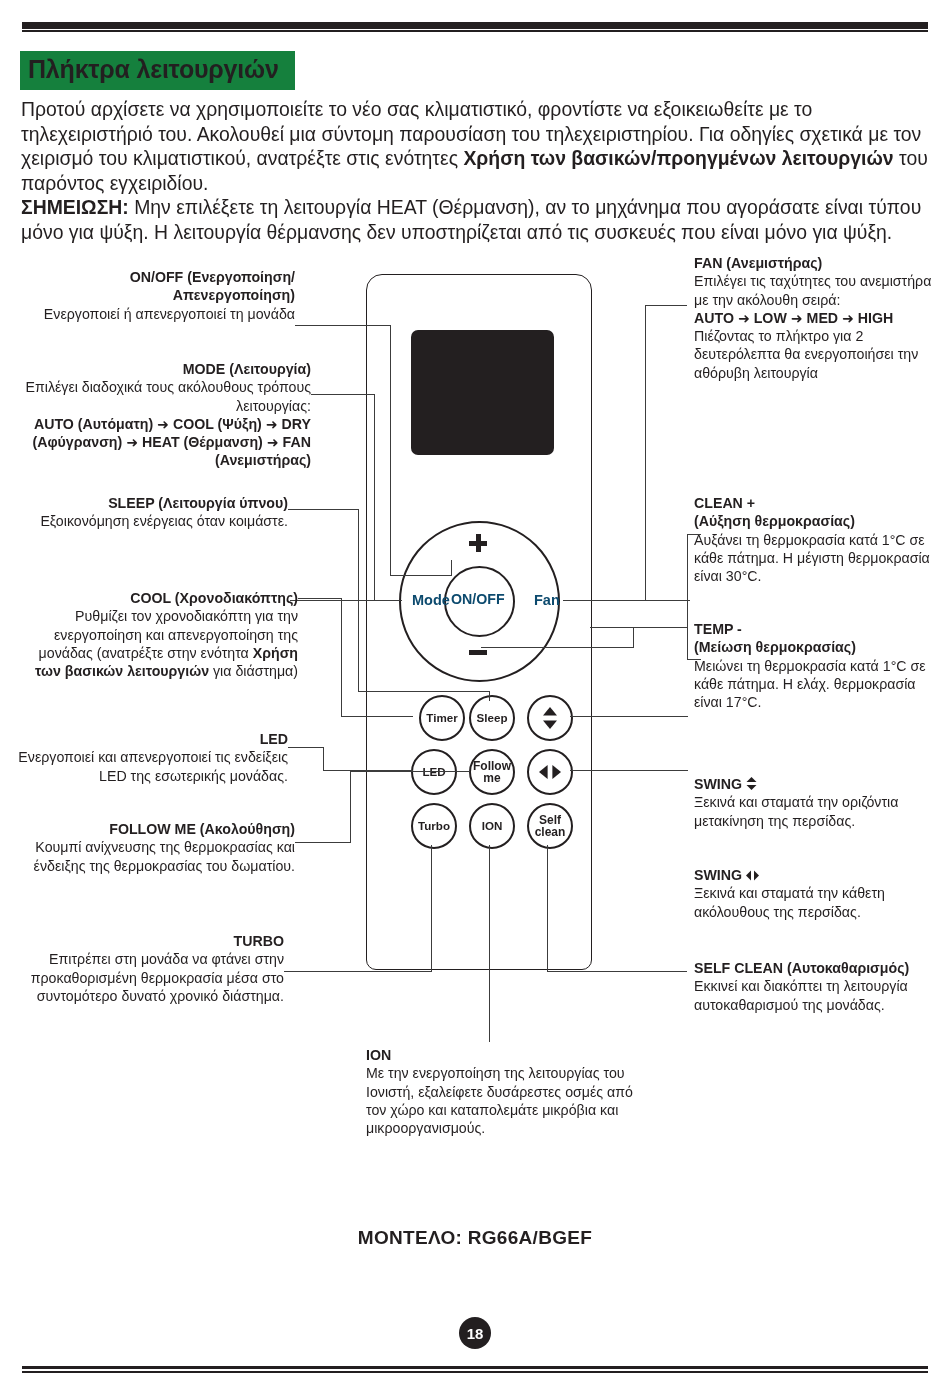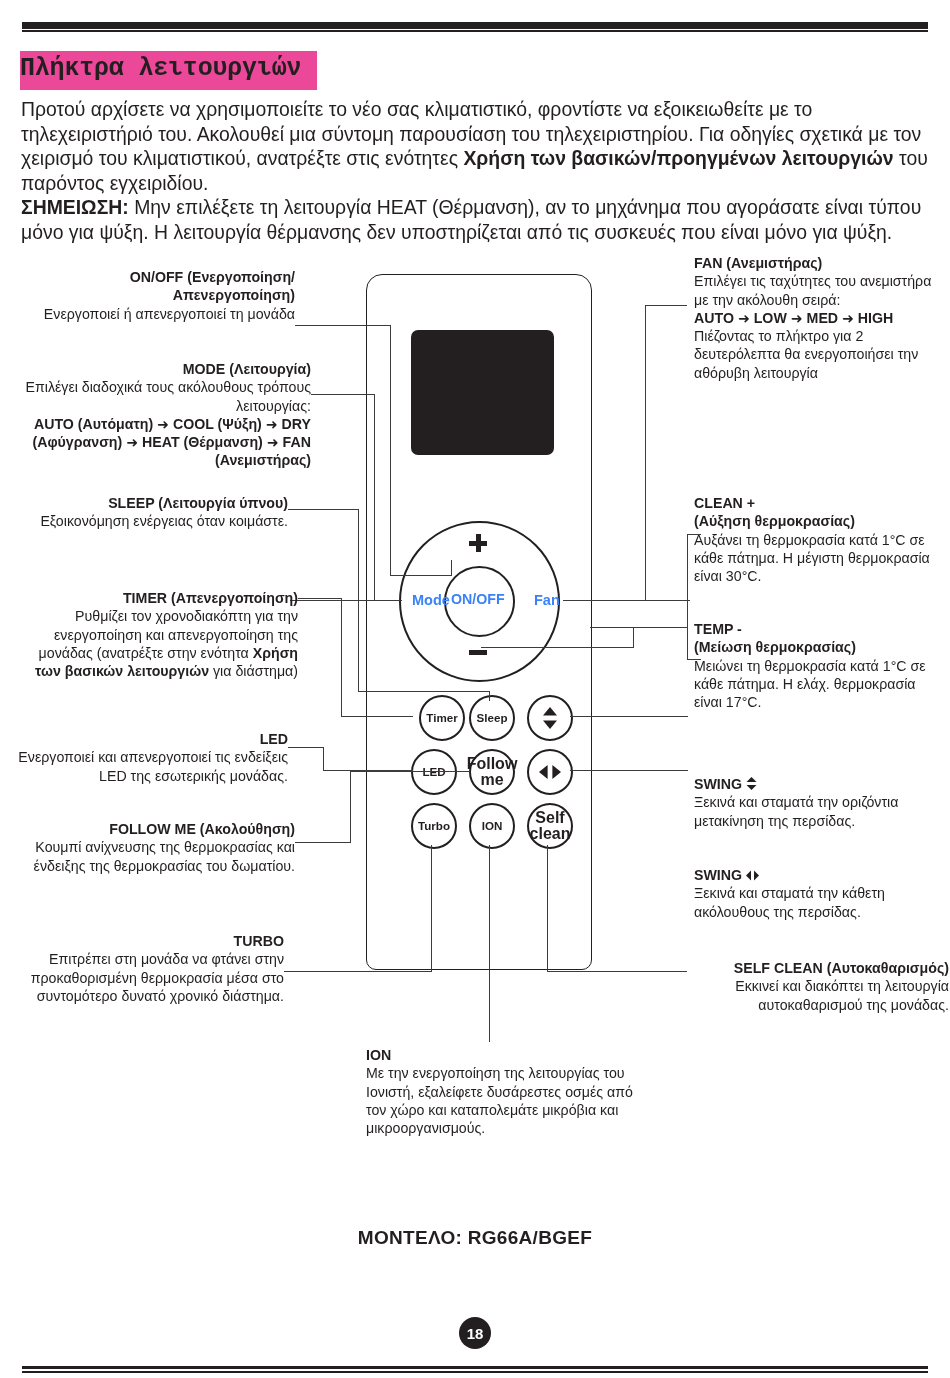--- a/index.html
+++ b/index.html
@@ -9,21 +9,21 @@
     font-family:"Liberation Sans","DejaVu Sans",sans-serif;color:#231f20;
     overflow:hidden;
   }
   .page{position:absolute;inset:0;}
 
   
   .top-rule{position:absolute;left:22px;top:22px;width:906px;height:7px;background:#231f20;}
   .top-rule-thin{position:absolute;left:22px;top:30px;width:906px;height:2px;background:#231f20;}
 
   
-  .title-wrap{position:absolute;left:20px;top:51px;background:#ec4899;padding:4px 16px 7px 0;font-family:Liberation Mono, monospace;}
+  .title-wrap{position:absolute;left:20px;top:51px;background:#15803d;padding:4px 16px 7px 8px;}
   .title-wrap h1{margin:0;font-size:25px;font-weight:bold;letter-spacing:-0.2px;line-height:1.12;}
 
   
   .intro{position:absolute;left:21px;top:97px;width:910px;font-size:19.4px;line-height:1.265;}
   .intro p{margin:0;}
   .intro b{font-weight:bold;}
 
   
   .ann{position:absolute;font-size:14.2px;line-height:1.285;}
   .ann .hd{font-weight:bold;display:block;}
@@ -37,34 +37,34 @@
   .lnh{height:1.4px;}
   .lnv{width:1.4px;}
 
   
   .remote{position:absolute;left:366px;top:274px;width:224px;height:694px;
      border:1.6px solid #231f20;border-radius:16px 16px 10px 10px;background:#fff;}
   .screen{position:absolute;left:411px;top:330px;width:143px;height:125px;background:#231f20;border-radius:7px;}
 
   .pad{position:absolute;left:399px;top:521px;width:157px;height:157px;border:2.1px solid #231f20;border-radius:50%;background:#fff;}
   .pad-inner{position:absolute;left:444px;top:566px;width:67px;height:67px;border:2.1px solid #231f20;border-radius:50%;background:#fff;}
-  .pad-lbl{position:absolute;font-weight:bold;font-size:14.5px;color:#3b82f6;white-space:nowrap;}
+  .pad-lbl{position:absolute;font-weight:bold;font-size:14.5px;color:#0c4a6e;white-space:nowrap;}
   .lbl-mode{left:412px;top:592px;}
   .lbl-onoff{left:451px;top:591px;font-size:14.2px;}
   .lbl-fan{left:534px;top:592px;}
   .plus{position:absolute;left:469px;top:534px;width:18px;height:18px;}
   .plus:before,.plus:after{content:"";position:absolute;background:#231f20;}
   .plus:before{left:0;top:6.5px;width:18px;height:5px;}
   .plus:after{left:6.5px;top:0;width:5px;height:18px;}
   .minus{position:absolute;left:469px;top:650px;width:18px;height:5px;background:#231f20;}
 
   .btn{position:absolute;width:42px;height:42px;border:2px solid #231f20;border-radius:50%;
      background:#fff;display:flex;align-items:center;justify-content:center;text-align:center;
      font-weight:bold;font-size:11.6px;line-height:1.0;color:#231f20;}
-  .btn.small{font-size:16px;}
+  .btn.small{font-size:12px;}
   .btn .two{display:block;line-height:1.02;}
 
   
   .model{position:absolute;left:0;top:1227px;width:950px;text-align:center;font-size:19px;font-weight:bold;letter-spacing:0.3px;}
   .pagenum{position:absolute;left:459px;top:1317px;width:32px;height:32px;border-radius:50%;background:#231f20;
      color:#fff;font-size:15px;font-weight:bold;display:flex;align-items:center;justify-content:center;}
   .bot-rule{position:absolute;left:22px;top:1366px;width:906px;height:3px;background:#231f20;}
   .bot-rule2{position:absolute;left:22px;top:1371px;width:906px;height:1.5px;background:#231f20;}
 </style>
 </head>
@@ -196,21 +196,21 @@
     <span class="bd">Εξοικονόμηση ενέργειας όταν κοιμάστε.</span>
   </div>
 
   <div class="ann ann-left" style="left:10px;top:360px;width:301px;">
     <span class="hd">MODE (Λειτουργία)</span>
     <span class="bd">Επιλέγει διαδοχικά τους ακόλουθους τρόπους λειτουργίας:</span>
     <span class="hd">AUTO (Αυτόματη) ➜ COOL (Ψύξη) ➜ DRY (Αφύγρανση) ➜ HEAT (Θέρμανση) ➜ FAN (Ανεμιστήρας)</span>
   </div>
 
   <div class="ann ann-left" style="left:10px;top:589px;width:288px;">
-    <span class="hd">TIMER (Απενεργοποίηση)</span>
+    <span class="hd">COOL (Χρονοδιακόπτης)</span>
     <span class="bd"><span>Ρυθμίζει τον χρονοδιακόπτη για την ενεργοποίηση και απενεργοποίηση της μονάδας (ανατρέξτε στην ενότητα </span><b>Χρήση των βασικών λειτουργιών</b><span> για διάστημα)</span></span>
   </div>
 
   <div class="ann ann-left" style="left:10px;top:730px;width:278px;">
     <span class="hd">LED</span>
     <span class="bd">Ενεργοποιεί και απενεργοποιεί τις ενδείξεις LED της εσωτερικής μονάδας.</span>
   </div>
 
   <div class="ann ann-left" style="left:10px;top:820px;width:285px;">
     <span class="hd">FOLLOW ME (Ακολούθηση)</span>
@@ -252,21 +252,21 @@
 
   <div class="ann ann-right" style="left:694px;top:866px;width:250px;">
     <span class="hd"><span>SWING</span>
       <svg width="13" height="11" viewBox="0 0 13 11" style="vertical-align:-1px;">
         <polygon points="0,5.5 5,0.5 5,10.5" fill="#231f20"></polygon>
         <polygon points="13,5.5 8,0.5 8,10.5" fill="#231f20"></polygon>
       </svg></span>
     <span class="bd">Ξεκινά και σταματά την κάθετη ακόλουθους της περσίδας.</span>
   </div>
 
-  <div class="ann ann-right" style="left:694px;top:959px;width:255px;text-align:right;">
+  <div class="ann ann-right" style="left:694px;top:959px;width:255px;">
     <span class="hd">SELF CLEAN (Αυτοκαθαρισμός)</span>
     <span class="bd">Εκκινεί και διακόπτει τη λειτουργία αυτοκαθαρισμού της μονάδας.</span>
   </div>
 
   <div class="ann ann-right" style="left:366px;top:1046px;width:270px;">
     <span class="hd">ION</span>
     <span class="bd">Με την ενεργοποίηση της λειτουργίας του Ιονιστή, εξαλείφετε δυσάρεστες οσμές από τον χώρο και καταπολεμάτε μικρόβια και μικροοργανισμούς.</span>
   </div>
 
   <div class="model">ΜΟΝΤΕΛΟ: RG66A/BGEF</div>

